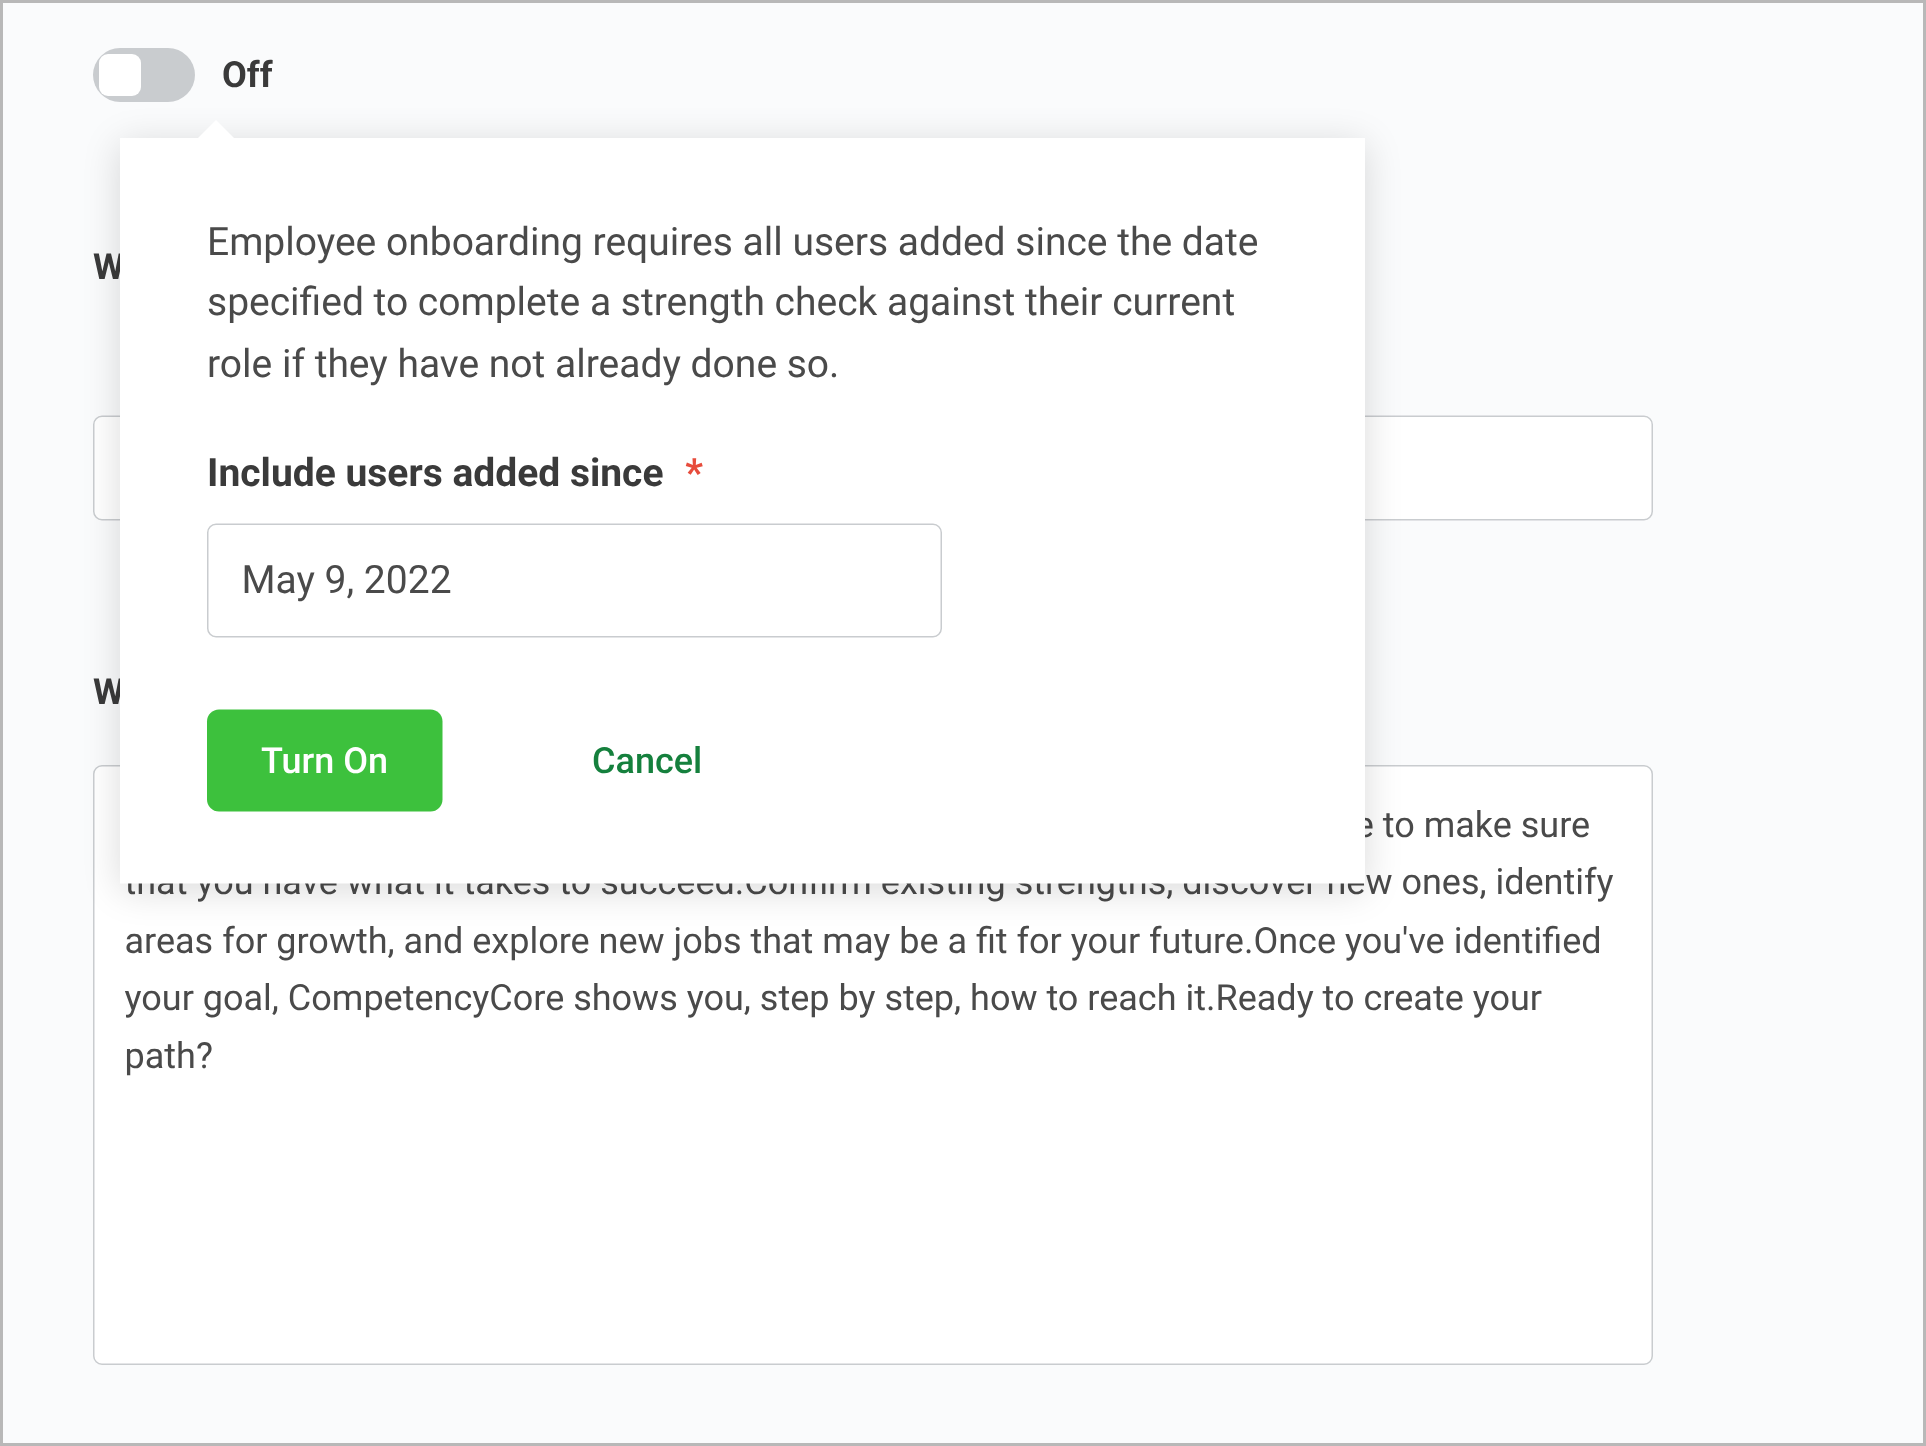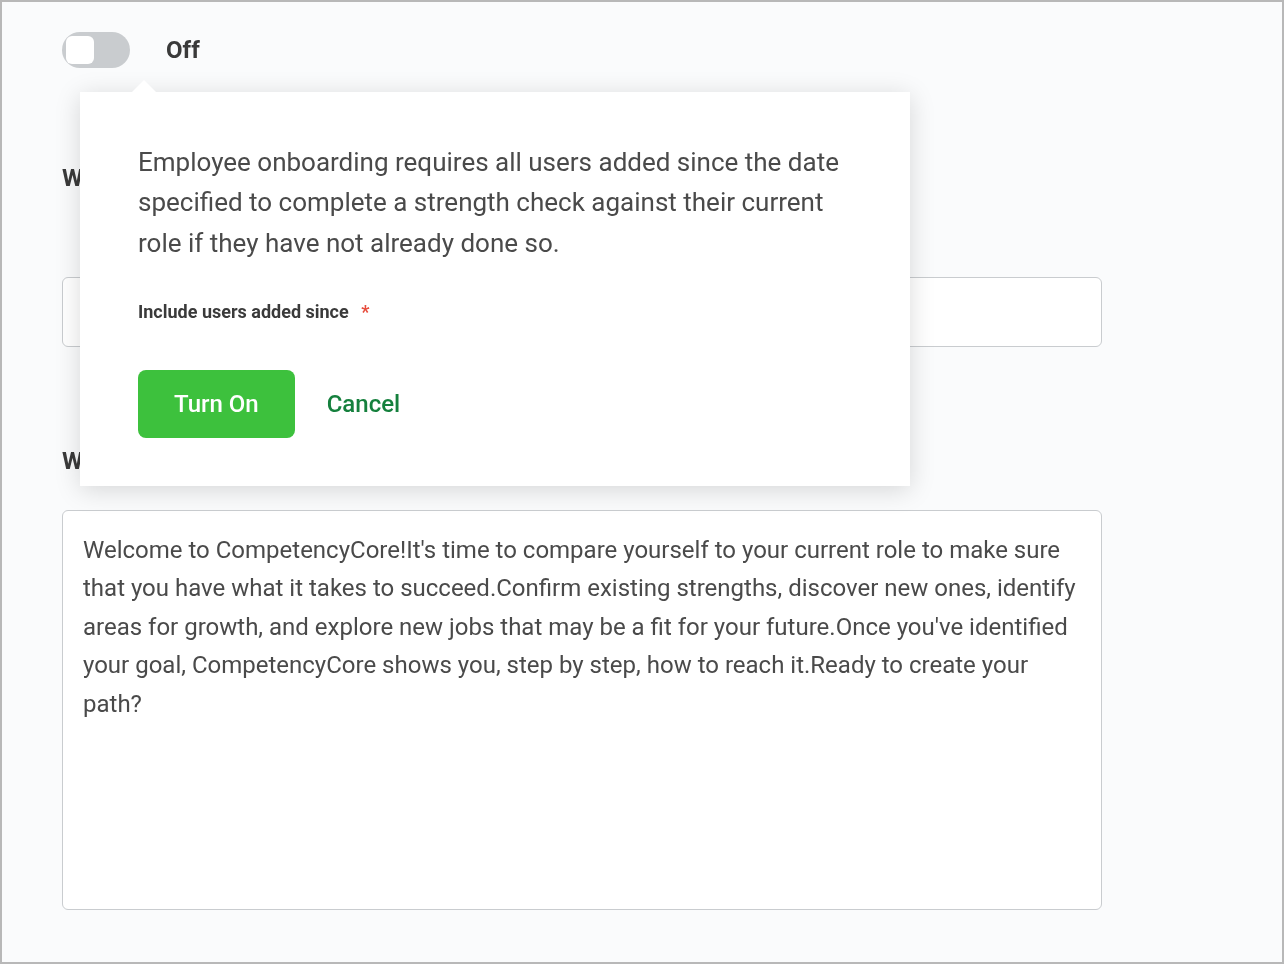--- a/index.html
+++ b/index.html
@@ -18,21 +18,21 @@
     }
     
     .container {
       padding: 30px 60px;
       position: relative;
     }
     
     .toggle-row {
       display: flex;
       align-items: center;
-      gap: 36px;
+      gap: 18px;
       margin-bottom: 42px;
     }
     
     .toggle-switch {
       width: 68px;
       height: 36px;
       background: #c9cccf;
       border-radius: 18px;
       position: relative;
       cursor: pointer;
@@ -106,21 +106,21 @@
     }
     
     .popover-desc {
       font-size: 26px;
       color: #4a4a4a;
       line-height: 1.55;
       margin-bottom: 38px;
     }
     
     .field-label {
-      font-size: 18px;
+      font-size: 26px;
       font-weight: 700;
       color: #3a3a3a;
       margin-bottom: 18px;
     }
     
     .required-star {
       color: #e74c3c;
       margin-left: 8px;
     }
     
@@ -132,21 +132,21 @@
       padding: 0 22px;
       font-size: 26px;
       color: #4a4a4a;
       font-family: inherit;
       outline: none;
     }
     
     .button-row {
       display: flex;
       align-items: center;
-      gap: 32px;
+      gap: 100px;
       margin-top: 48px;
     }
     
     .btn-primary {
       background: #3dc13d;
       color: #fff;
       border: none;
       border-radius: 8px;
       padding: 20px 36px;
       font-size: 24px;
@@ -215,20 +215,21 @@
   <textarea class="textarea-box bg-textarea" style="">Welcome to CompetencyCore!It's time to compare yourself to your current role to make sure that you have what it takes to succeed.Confirm existing strengths, discover new ones, identify areas for growth, and explore new jobs that may be a fit for your future.Once you've identified your goal, CompetencyCore shows you, step by step, how to reach it.Ready to create your path?</textarea>
 
   <div class="popover">
     <p class="popover-desc">Employee onboarding requires all users added since the date specified to complete a strength check against their current role if they have not already done so.</p>
     
     <div class="field-label">
       <span>Include users added since</span>
       <span class="required-star">*</span>
     </div>
     
+    <input type="text" class="date-input" value="May 9, 2022" style="">
     
     <div class="button-row">
       <button class="btn-primary">Turn On</button>
       <button class="btn-cancel">Cancel</button>
     </div>
   </div>
 
 </div>
 
 </body></html>

